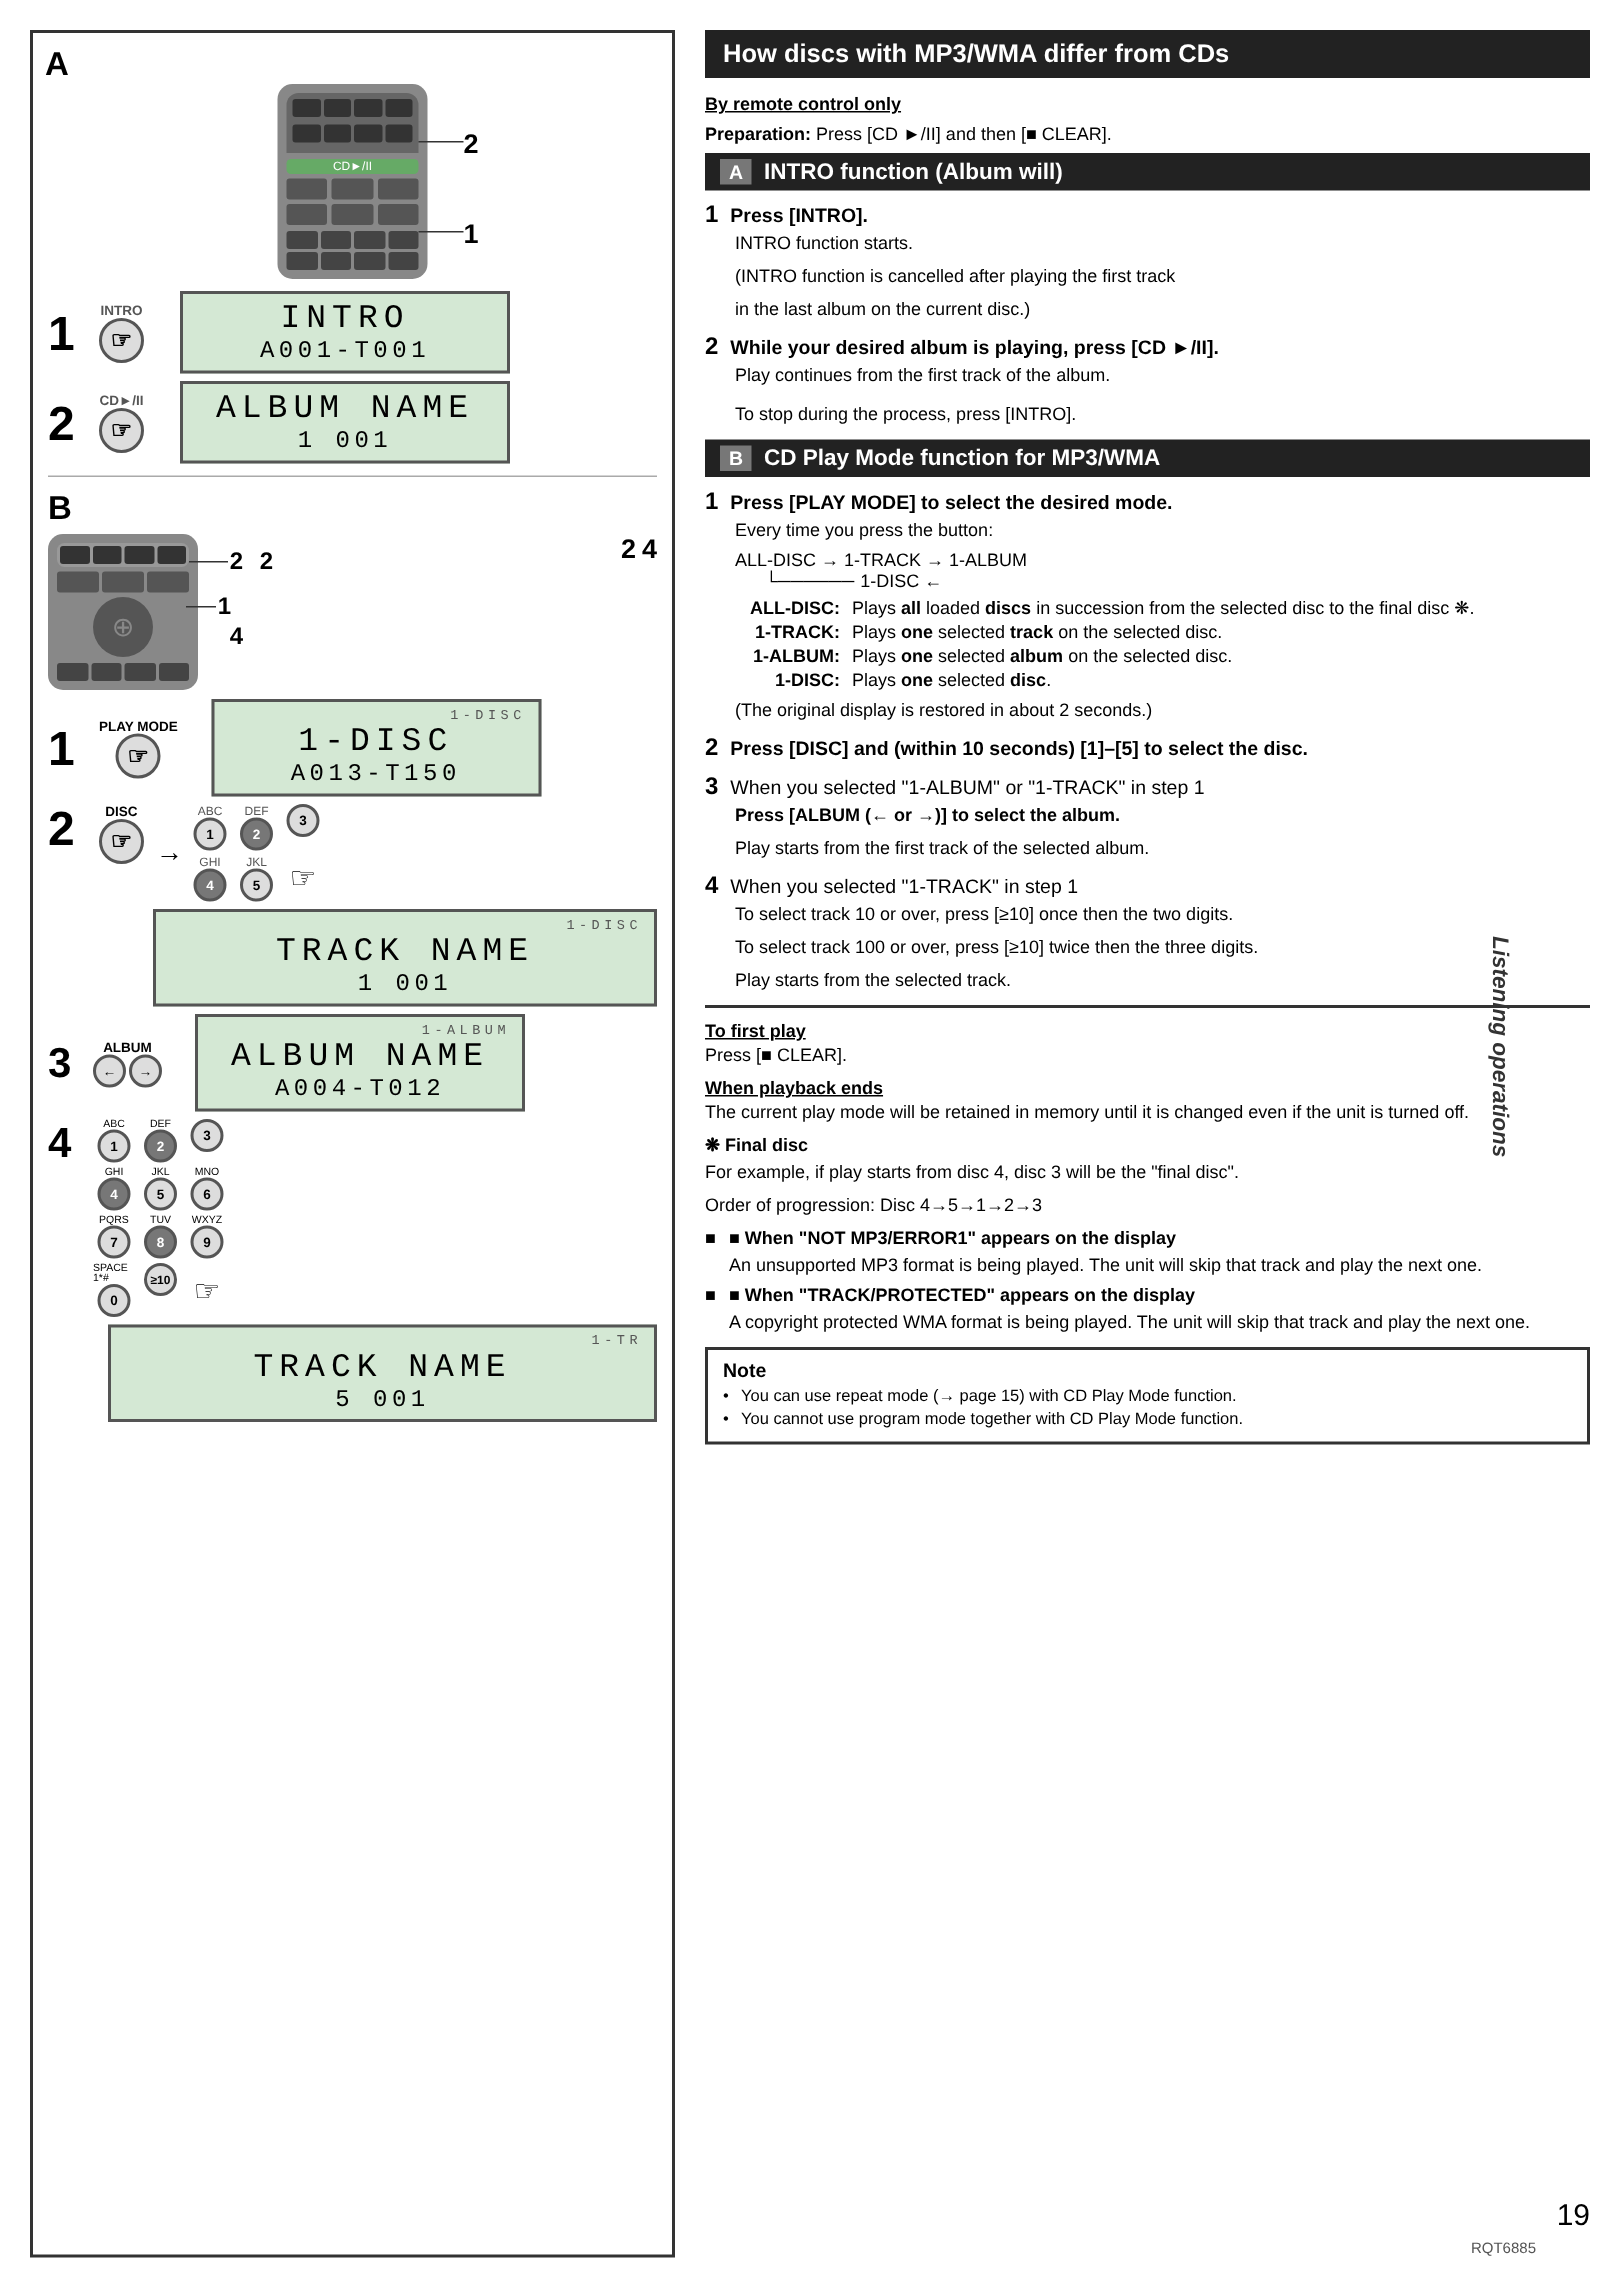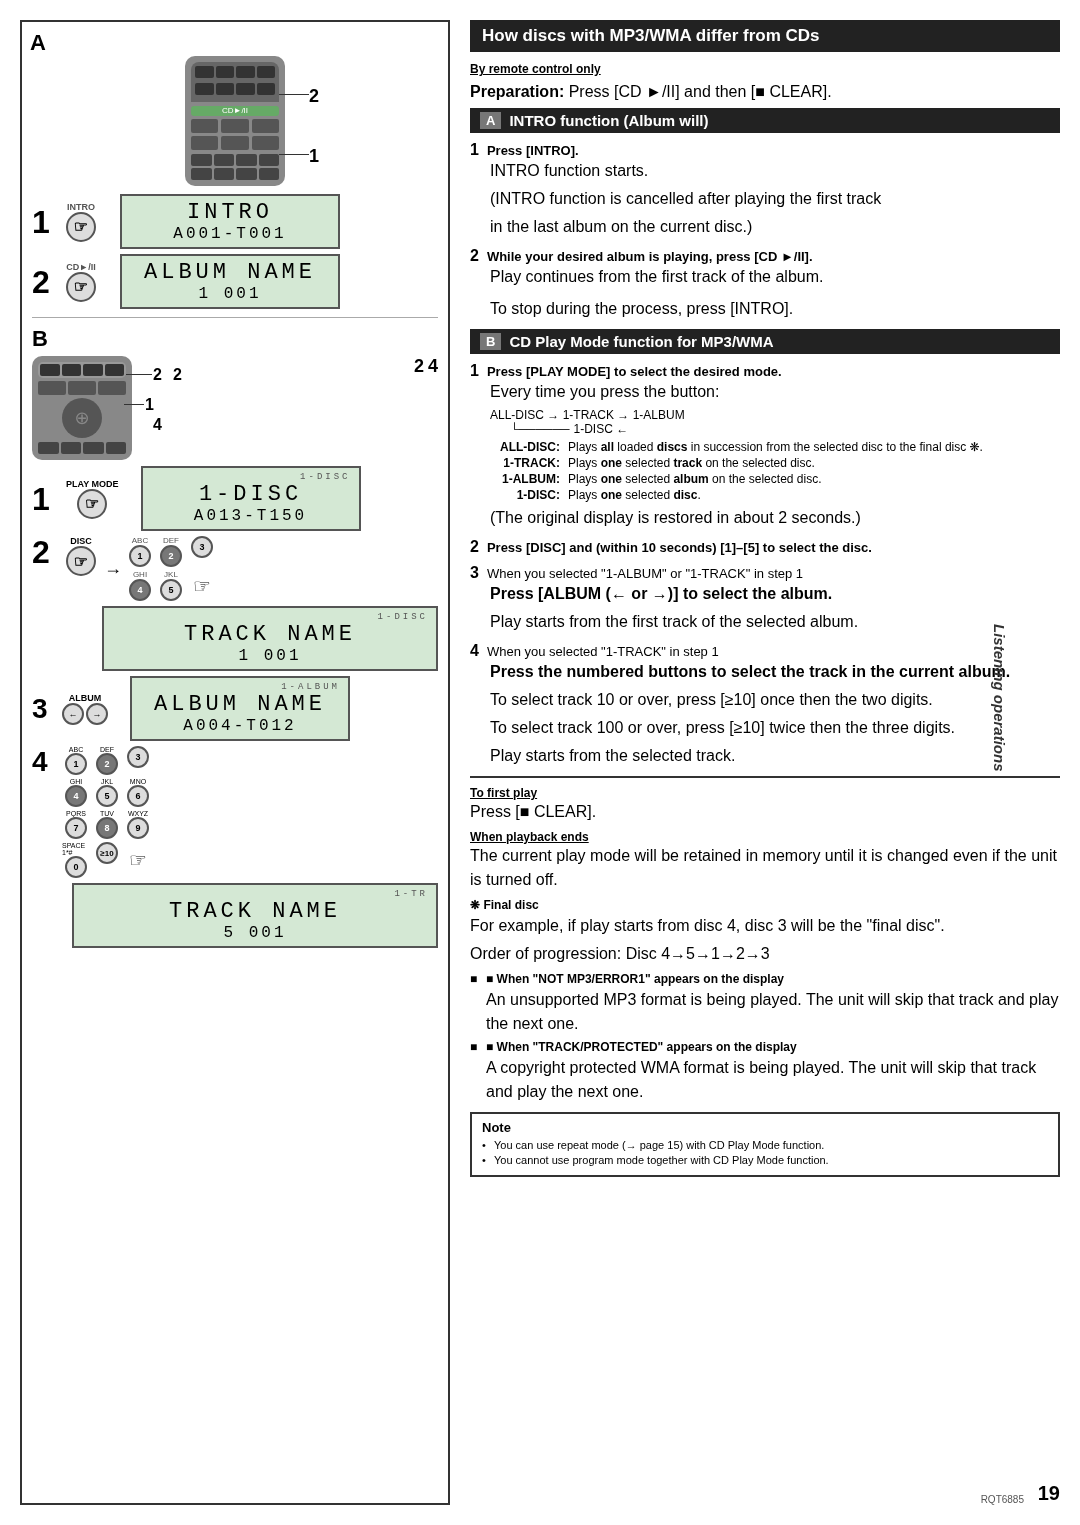--- a/index.html
+++ b/index.html
@@ -98,21 +98,21 @@
     }
 
     .sub-heading-underline {
       text-decoration: underline;
       font-size: 12px;
       font-weight: bold;
       margin-bottom: 4px;
     }
 
     .body-text {
-      font-size: 16px;
+      font-size: 12px;
       line-height: 1.5;
       margin-bottom: 4px;
     }
 
     .step-item {
       margin-bottom: 8px;
     }
 
     .step-item .step-n {
       font-size: 16px;
@@ -161,24 +161,24 @@
     }
 
     .black-square-item::before {
       content: '■';
       position: absolute;
       left: 0;
     }
 
     .page-num {
       position: absolute;
-      bottom: 0;
+      bottom: 16px;
       right: 0;
       font-size: 20px;
-      font-weight: bold;
+      font-weight: normal;
     }
 
     .model-num {
       position: absolute;
       bottom: 0;
       right: 36px;
       font-size: 10px;
       color: #555;
     }
 
@@ -655,21 +655,20 @@
     </div>
     <div class="indent body-text" style="font-weight:bold;">Press [ALBUM (← or →)] to select the album.</div>
     <div class="indent body-text">Play starts from the first track of the selected album.</div>
   </div>
 
   <div class="step-item">
     <div style="display:flex;gap:4px;align-items:baseline;">
       <span class="step-n">4</span>
       <span style="font-size:13px;">When you selected "1-TRACK" in step 1</span>
     </div>
-    <div class="indent body-text" style="font-weight:bold;">Press the numbered buttons to select the track in the current album.</div>
     <div class="indent body-text">To select track 10 or over, press [≥10] once then the two digits.</div>
     <div class="indent body-text">To select track 100 or over, press [≥10] twice then the three digits.</div>
     <div class="indent body-text">Play starts from the selected track.</div>
   </div>
 
   <hr class="thick">
 
   <div style="margin-bottom:6px;">
     <div class="to-stop-heading">To first play</div>
     <div class="body-text">Press [■ CLEAR].</div>

